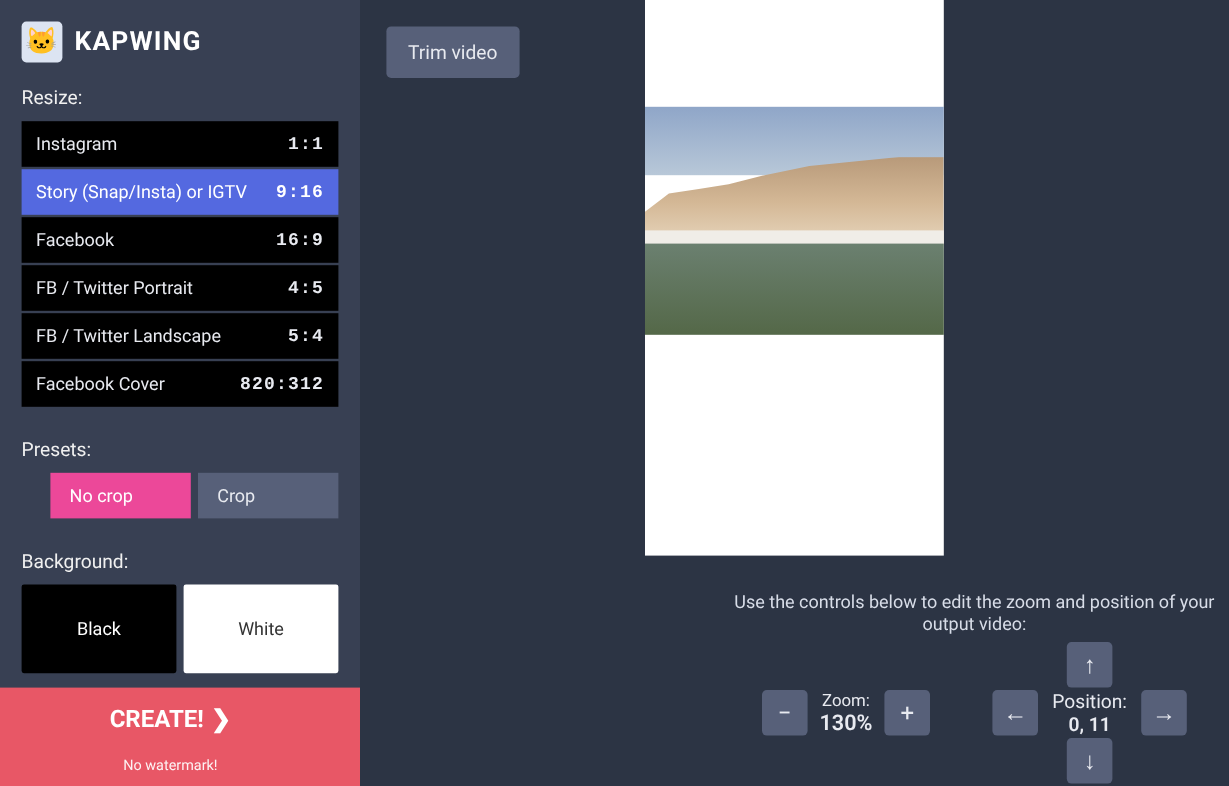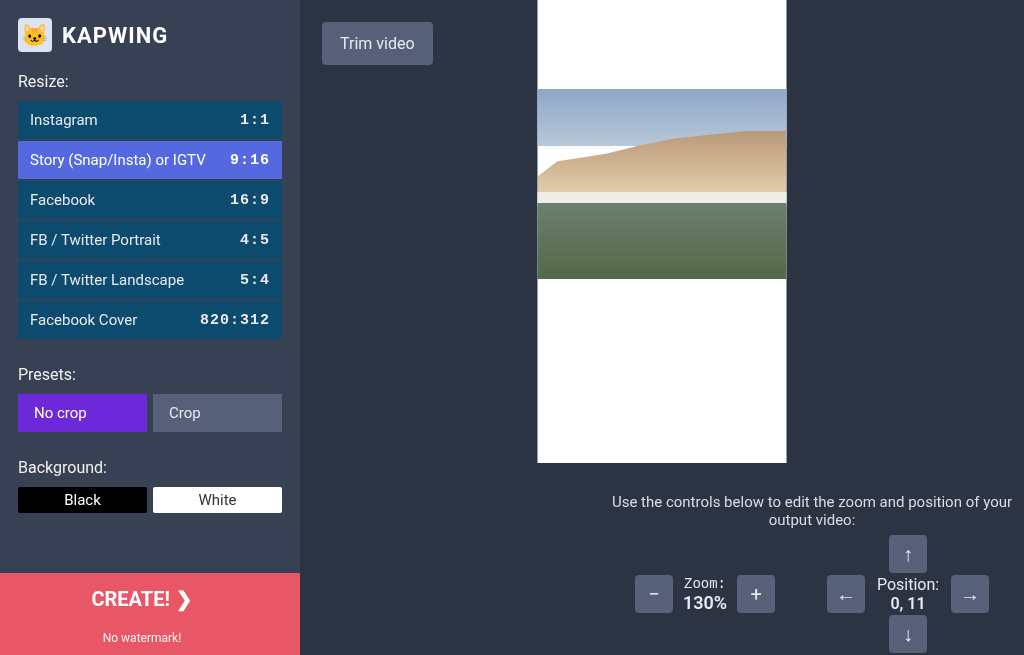--- a/index.html
+++ b/index.html
@@ -3,47 +3,47 @@
   <meta charset="utf-8">
   <style>
     * { margin: 0; padding: 0; box-sizing: border-box; font-family: -apple-system, BlinkMacSystemFont, "Segoe UI", Roboto, sans-serif; }
     body { width: 1024px; height: 655px; background: #2c3444; display: flex; overflow: hidden; }
     .sidebar { width: 300px; background: #384053; padding: 18px; display: flex; flex-direction: column; position: relative; }
     .logo-row { display: flex; align-items: center; gap: 10px; margin-bottom: 20px; }
     .logo-icon { width: 34px; height: 34px; background: #dce4f2; border-radius: 4px; display: flex; align-items: center; justify-content: center; font-size: 22px; }
     .logo-text { color: #fff; font-size: 22px; font-weight: 700; letter-spacing: 1px; }
     .section-label { color: #f0f0f0; font-size: 16px; margin-bottom: 10px; }
     .ratio-list { display: flex; flex-direction: column; gap: 2px; margin-bottom: 26px; }
-    .ratio-item { display: flex; justify-content: space-between; align-items: center; background: #0c4a6e; color: #e8eaf0; padding: 10px 12px; font-size: 15px; cursor: pointer; }
+    .ratio-item { display: flex; justify-content: space-between; align-items: center; background: #000000; color: #e8eaf0; padding: 10px 12px; font-size: 15px; cursor: pointer; }
     .ratio-item.selected { background: #5469e0; color: #fff; }
     .ratio-code { font-family: "Courier New", monospace; font-weight: 600; letter-spacing: 1px; }
     .preset-row { display: flex; gap: 6px; margin-bottom: 26px; }
     .preset-btn { flex: 1; background: #576079; color: #e8eaf0; padding: 10px 16px; font-size: 15px; border: none; cursor: pointer; text-align: left; }
-    .preset-btn.selected { background: #6d28d9; color: #fff; }
+    .preset-btn.selected { background: #ec4899; color: #fff; margin-left: 24px; }
     .bg-row { display: flex; gap: 6px; }
-    .bg-btn { flex: 1; padding: 4px 16px; font-size: 15px; border: none; cursor: pointer; text-align: center; border-radius: 2px; }
+    .bg-btn { flex: 1; padding: 28px 16px; font-size: 15px; border: none; cursor: pointer; text-align: center; border-radius: 2px; }
     .bg-btn.black { background: #000; color: #fff; }
     .bg-btn.white { background: #fff; color: #333; }
     .create-bar { position: absolute; left: 0; right: 0; bottom: 0; background: #e85766; color: #fff; text-align: center; padding: 14px 16px 10px 0; cursor: pointer; }
     .create-main { font-size: 20px; font-weight: 700; display: inline-flex; align-items: center; gap: 6px; }
     .create-sub { font-size: 12px; opacity: 0.92; margin-top: 20px; }
     .chevron { display: inline-block; }
     .main { flex: 1; position: relative; padding: 22px; }
     .trim-btn { background: #576079; color: #e8eaf0; border: none; padding: 12px 18px; font-size: 16px; border-radius: 4px; cursor: pointer; }
     .canvas { position: absolute; left: 50%; top: 0; transform: translateX(-50%); width: 249px; height: 463px; background: #fff; }
     .video-frame { position: absolute; left: 0; top: 89px; width: 249px; height: 190px; }
     .sky { position: absolute; left:0; top:0; width:100%; height:30%; background: linear-gradient(180deg, #8fa6c8 0%, #b8c8d8 100%); }
     .rock { position: absolute; left:0; top:22%; width:100%; height:40%; background: linear-gradient(180deg, #b89a7a 0%, #d4b896 50%, #e8d8c0 100%); clip-path: polygon(0 60%, 8% 40%, 18% 35%, 28% 30%, 40% 20%, 55% 10%, 70% 5%, 85% 0%, 100% 0%, 100% 100%, 0 100%); }
     .rockband { position: absolute; left:0; top:54%; width:100%; height:8%; background: #f0ede8; }
     .water { position: absolute; left:0; top:60%; width:100%; height:40%; background: linear-gradient(180deg, #6b8070 0%, #546848 100%); }
     .hint { position: absolute; top: 493px; left: 300px; right: 0; text-align: center; color: #d8dde8; font-size: 15px; }
     .controls { position: absolute; top: 535px; left: 300px; right: 0; display: flex; align-items: center; justify-content: center; gap: 52px; }
     .zoom-block { display: flex; align-items: center; gap: 10px; }
     .zoom-text { text-align: center; color: #e8eaf0; }
-    .zoom-label { font-size: 14px; font-family: Liberation Mono, monospace; }
+    .zoom-label { font-size: 14px; }
     .zoom-value { font-size: 18px; font-weight: 600; }
     .ctrl-btn { width: 38px; height: 38px; background: #576079; color: #e8eaf0; border: none; border-radius: 4px; font-size: 20px; display:flex; align-items:center; justify-content:center; cursor:pointer; }
     .pos-block { display: grid; grid-template-columns: 38px 82px 38px; grid-template-rows: 38px 38px 38px; gap: 2px; align-items: center; justify-items: center; }
     .pos-block .ctrl-btn.up { grid-column: 2; grid-row: 1; }
     .pos-block .ctrl-btn.left { grid-column: 1; grid-row: 2; }
     .pos-block .ctrl-btn.right { grid-column: 3; grid-row: 2; }
     .pos-block .ctrl-btn.down { grid-column: 2; grid-row: 3; }
     .pos-text { grid-column: 2; grid-row: 2; text-align: center; color: #e8eaf0; }
     .pos-label { font-size: 16px; }
     .pos-value { font-size: 16px; font-weight: 600; }

